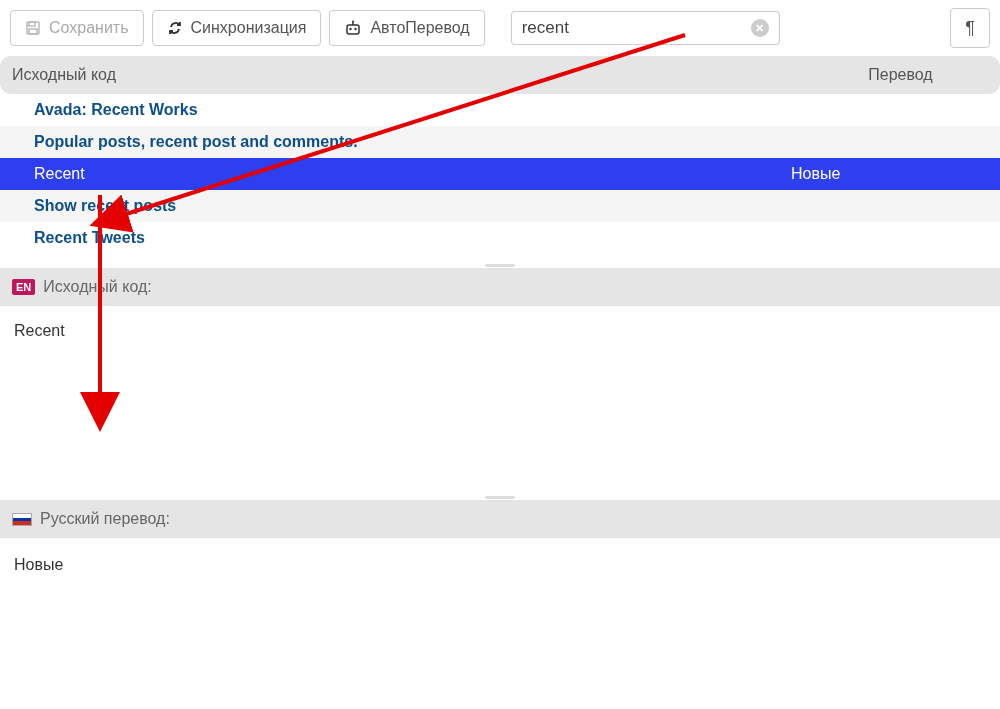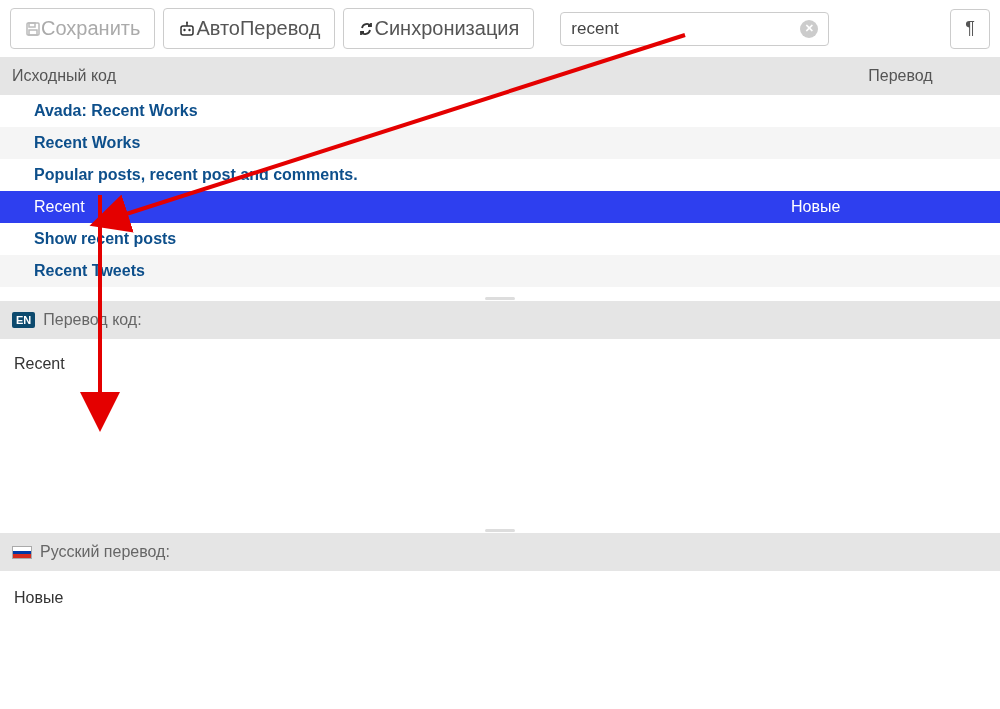--- a/index.html
+++ b/index.html
@@ -1,42 +1,42 @@
 <!DOCTYPE html>
 <html><head>
 <meta charset="utf-8">
 <style>
 * { box-sizing: border-box; margin: 0; padding: 0; }
 body { font-family: -apple-system, BlinkMacSystemFont, "Segoe UI", Arial, sans-serif; font-size: 15px; color: #333; background: #fff; width: 1000px; height: 709px; overflow: hidden; position: relative; }
 
 .toolbar { display: flex; gap: 8px; padding: 8px 10px; align-items: center; }
-.btn { border: 1px solid #ccc; background: #fff; border-radius: 4px; padding: 8px 14px; display: flex; align-items: center; gap: 0; cursor: pointer; color: #555; font-size: 20px; }
+.btn { border: 1px solid #ccc; background: #fff; border-radius: 4px; padding: 8px 14px; display: flex; align-items: center; gap: 8px; cursor: pointer; color: #555; font-size: 16px; }
 .btn.disabled { color: #aaa; cursor: default; }
 .btn .ico { display: inline-flex; align-items: center; justify-content: center; }
 .search-wrap { border: 1px solid #ccc; border-radius: 4px; padding: 6px 10px; display: flex; align-items: center; gap: 8px; min-width: 230px; margin-left: 18px; }
 .search-input { border: none; outline: none; font-size: 17px; color: #444; flex: 1; }
 .clear-btn { width: 18px; height: 18px; border-radius: 50%; background: #ccc; color: #fff; display: flex; align-items: center; justify-content: center; font-size: 11px; cursor: pointer; font-weight: bold; }
 .pil-btn { border: 1px solid #ccc; background: #fff; border-radius: 4px; width: 40px; height: 40px; display: flex; align-items: center; justify-content: center; font-size: 18px; color: #555; cursor: pointer; margin-left: auto; }
 
-.header-row { display: flex; background: #e5e5e5; padding: 10px 12px; color: #555; font-size: 16px; }
+.header-row { display: flex; background: #e5e5e5; padding: 10px 12px; color: #555; font-size: 16px; border-radius: 11px; }
 .header-source { flex: 1; }
 .header-trans { width: 175px; text-align: center; }
 
 .list { }
 .row { display: flex; padding: 5px 34px; color: #0d4f8b; font-weight: 700; font-size: 16px; min-height: 32px; align-items: center; cursor: pointer; }
 .row:nth-child(even) { background: #f5f5f5; }
 .row.selected { background: #2e3fef; color: #fff; font-weight: 400; }
 .row .src { flex: 1; }
 .row .trn { width: 175px; font-weight: 400; }
 
 .drag-handle { height: 6px; display: flex; justify-content: center; align-items: center; margin-top: 8px; }
 .drag-handle::after { content: ""; width: 30px; height: 3px; background: #ddd; border-radius: 2px; }
 
 .panel-header { background: #e5e5e5; padding: 10px 12px; color: #666; font-size: 16px; display: flex; align-items: center; gap: 8px; }
-.badge-en { background: #0c4a6e; color: #fff; font-size: 11px; font-weight: 700; padding: 2px 4px; border-radius: 2px; }
+.badge-en { background: #be185d; color: #fff; font-size: 11px; font-weight: 700; padding: 2px 4px; border-radius: 2px; }
 .flag-ru { width: 20px; height: 13px; display: inline-block; position: relative; background: linear-gradient(to bottom, #fff 0 33%, #0039a6 33% 66%, #d52b1e 66% 100%); border: 1px solid #aaa; }
 
 .panel-body { padding: 16px 14px; font-size: 16px; color: #333; min-height: 180px; outline: none; }
 
 .trans-body { padding: 18px 14px; font-size: 16px; color: #333; outline: none; min-height: 40px; }
 
 svg.arrow-overlay { position: absolute; top: 0; left: 0; pointer-events: none; }
 </style>
 </head>
 <body>
@@ -47,62 +47,58 @@
       <svg width="16" height="16" viewBox="0 0 16 16" fill="none" stroke="#bbb" stroke-width="1.5">
           <rect x="2" y="2" width="12" height="12" rx="1"></rect>
           <rect x="4" y="2" width="6" height="4"></rect>
           <rect x="4" y="9" width="8" height="5"></rect>
         </svg>
     </span>
     <span>Сохранить</span>
   </button>
   <button class="btn">
     <span class="ico">
+      <svg width="16" height="16" viewBox="0 0 16 16" fill="none" stroke="#333" stroke-width="1.8">
+          <path d="M13 5a5 5 0 0 0-9 2"></path>
+          <path d="M13 2v3h-3"></path>
+          <path d="M3 11a5 5 0 0 0 9-2"></path>
+          <path d="M3 14v-3h3"></path>
+        </svg>
+    </span>
+    <span>Синхронизация</span>
+  </button>
+  <button class="btn">
+    <span class="ico">
       <svg width="18" height="16" viewBox="0 0 18 16" fill="#333">
           <rect x="3" y="5" width="12" height="9" rx="2" fill="none" stroke="#333" stroke-width="1.5"></rect>
           <circle cx="6.5" cy="9" r="1.2"></circle>
           <circle cx="11.5" cy="9" r="1.2"></circle>
           <line x1="9" y1="2" x2="9" y2="5" stroke="#333" stroke-width="1.5"></line>
           <circle cx="9" cy="1.5" r="1"></circle>
         </svg>
     </span>
     <span>АвтоПеревод</span>
-  </button>
-  <button class="btn">
-    <span class="ico">
-      <svg width="16" height="16" viewBox="0 0 16 16" fill="none" stroke="#333" stroke-width="1.8">
-          <path d="M13 5a5 5 0 0 0-9 2"></path>
-          <path d="M13 2v3h-3"></path>
-          <path d="M3 11a5 5 0 0 0 9-2"></path>
-          <path d="M3 14v-3h3"></path>
-        </svg>
-    </span>
-    <span>Синхронизация</span>
   </button>
   <div class="search-wrap">
     <input class="search-input" value="recent" style="">
     <span class="clear-btn">✕</span>
   </div>
   <button class="pil-btn">
     <span>¶</span>
   </button>
 </div>
 
 <div class="header-row">
   <div class="header-source">Исходный код</div>
   <div class="header-trans">Перевод</div>
 </div>
 
 <div class="list">
   <div class="row">
     <span class="src">Avada: Recent Works</span>
-    <span class="trn"></span>
-  </div>
-  <div class="row">
-    <span class="src">Recent Works</span>
     <span class="trn"></span>
   </div>
   <div class="row">
     <span class="src">Popular posts, recent post and comments.</span>
     <span class="trn"></span>
   </div>
   <div class="row selected">
     <span class="src">Recent</span>
     <span class="trn">Новые</span>
   </div>
@@ -113,21 +109,21 @@
   <div class="row">
     <span class="src">Recent Tweets</span>
     <span class="trn"></span>
   </div>
 </div>
 
 <div class="drag-handle"></div>
 
 <div class="panel-header">
   <span class="badge-en">EN</span>
-  <span>Перевод код:</span>
+  <span>Исходный код:</span>
 </div>
 <div class="panel-body">Recent</div>
 
 <div class="drag-handle"></div>
 
 <div class="panel-header">
   <span class="flag-ru"></span>
   <span>Русский перевод:</span>
 </div>
 <div class="trans-body" contenteditable="true" style="">Новые</div>

